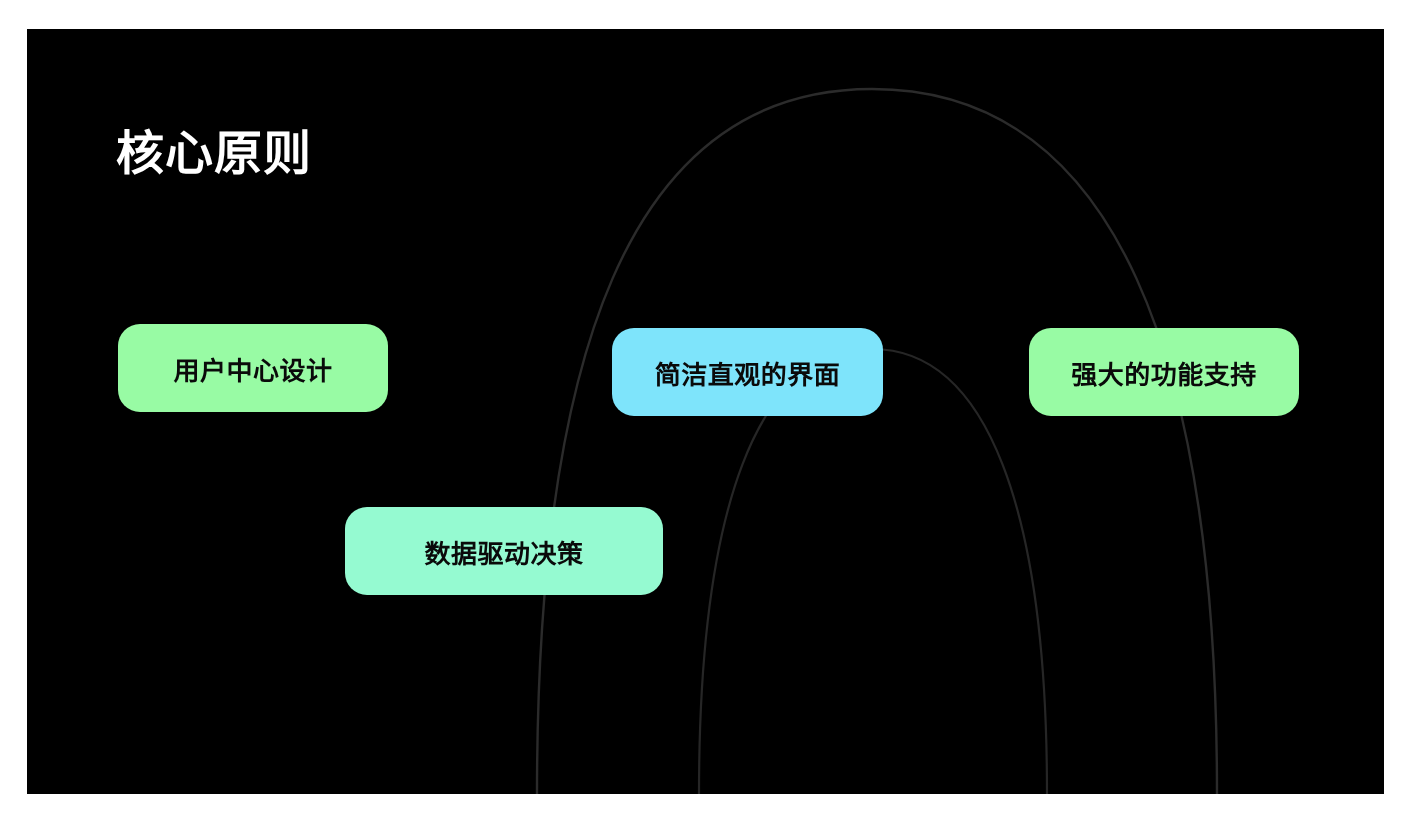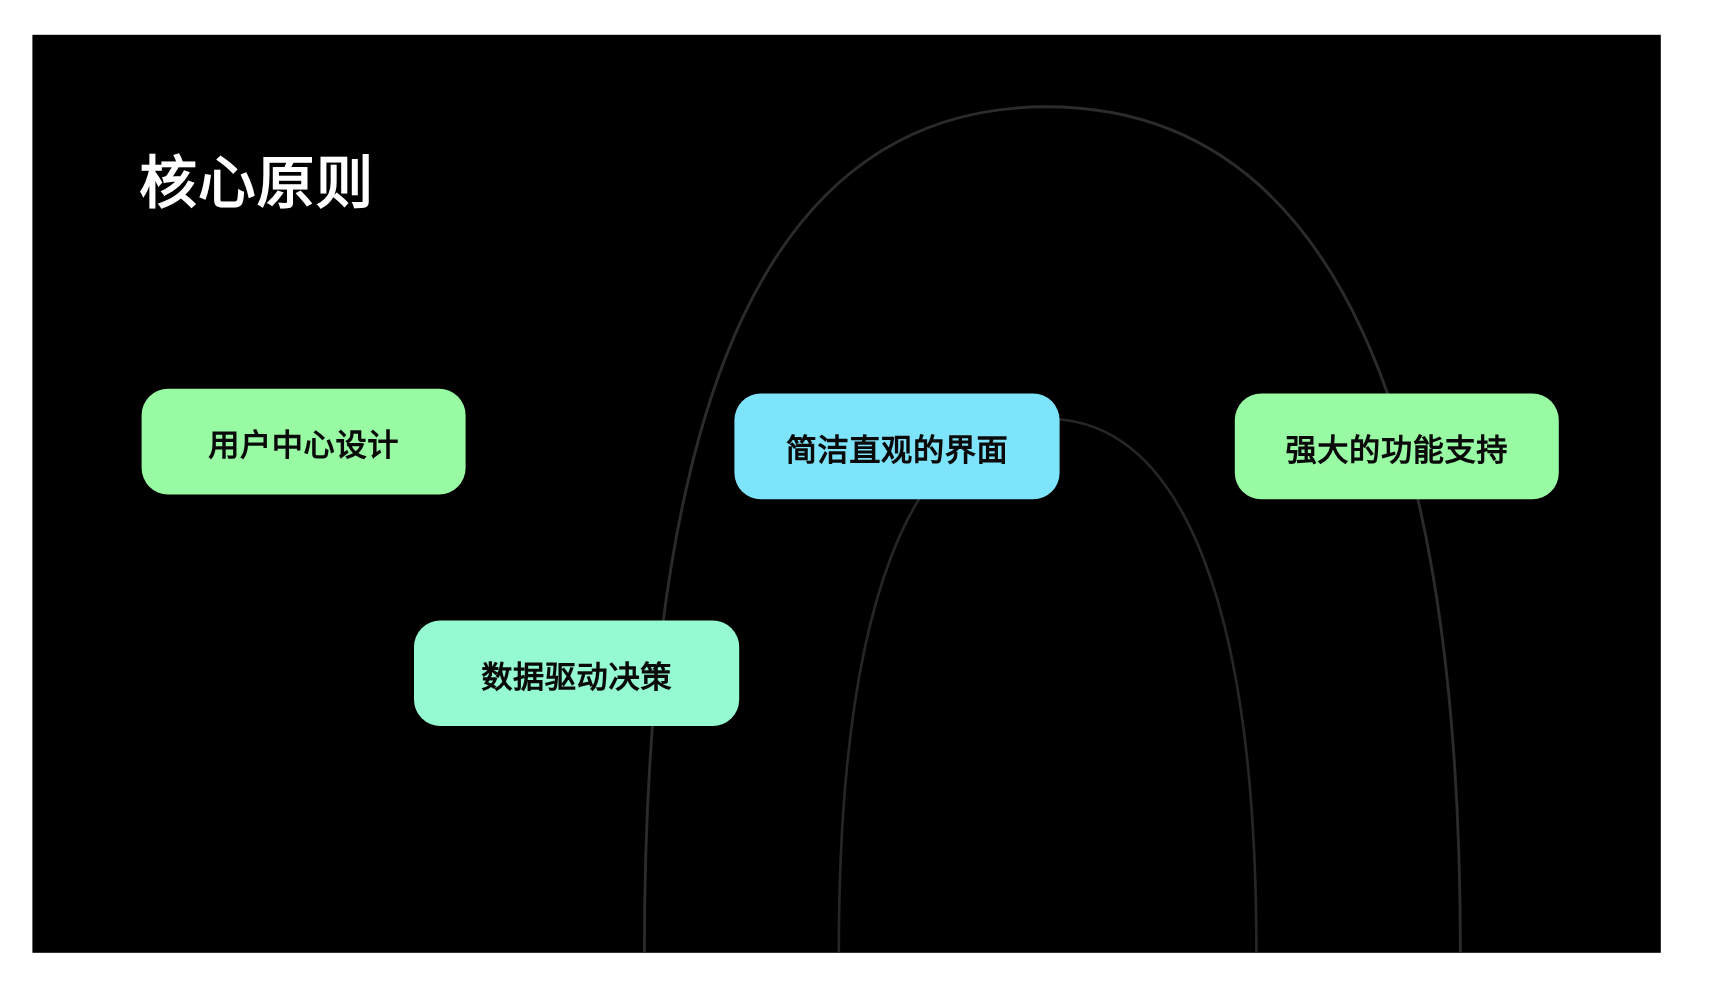--- a/index.html
+++ b/index.html
@@ -73,21 +73,21 @@
     font-size: 26px;
     font-weight: 700;
     letter-spacing: 0.5px;
     white-space: nowrap;
     cursor: pointer;
   }
 
   .pill-1 { left: 91px;  top: 295px; width: 270px; height: 88px; background: #98FBA4; }
   .pill-2 { left: 546px; top: 299px; width: 271px; height: 88px; background: #7EE4FB; }
   .pill-3 { left: 1002px;top: 299px; width: 270px; height: 88px; background: #98FBA4; }
-  .pill-4 { left: 318px; top: 488px; width: 271px; height: 88px; background: #95FAD1; }
+  .pill-4 { left: 318px; top: 478px; width: 318px; height: 88px; background: #95FAD1; }
   .pill-5 { left: 783px; top: 506px; width: 270px; height: 88px; background: #95FAD1; }
 </style>
 </head>
 <body style="background: rgb(255, 255, 255);">
 
 <div id="slide-canvas" style="background: rgb(0, 0, 0);">
 
   <svg id="bg-arcs" viewBox="0 0 1357 765" preserveAspectRatio="none">
     <path class="arc-outer" d="M 510 765 C 510 330 600 60 845 60 C 1090 60 1190 330 1190 765"></path>
     <path class="arc-inner" d="M 672 765 C 672 480 730 320 845 320 C 960 320 1020 480 1020 765"></path>

